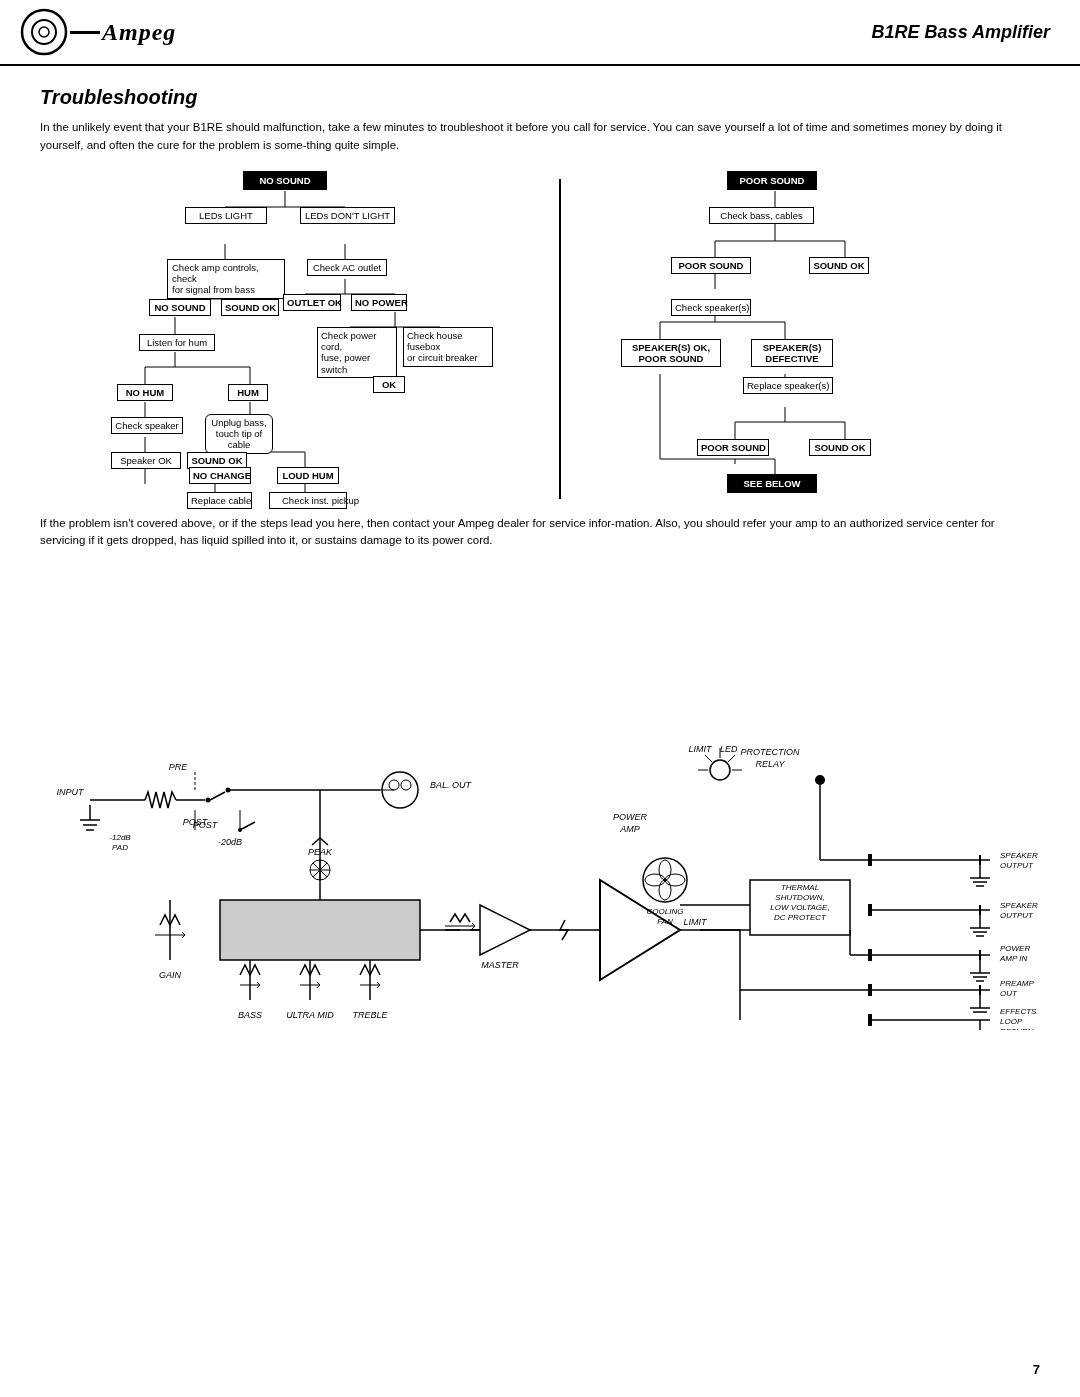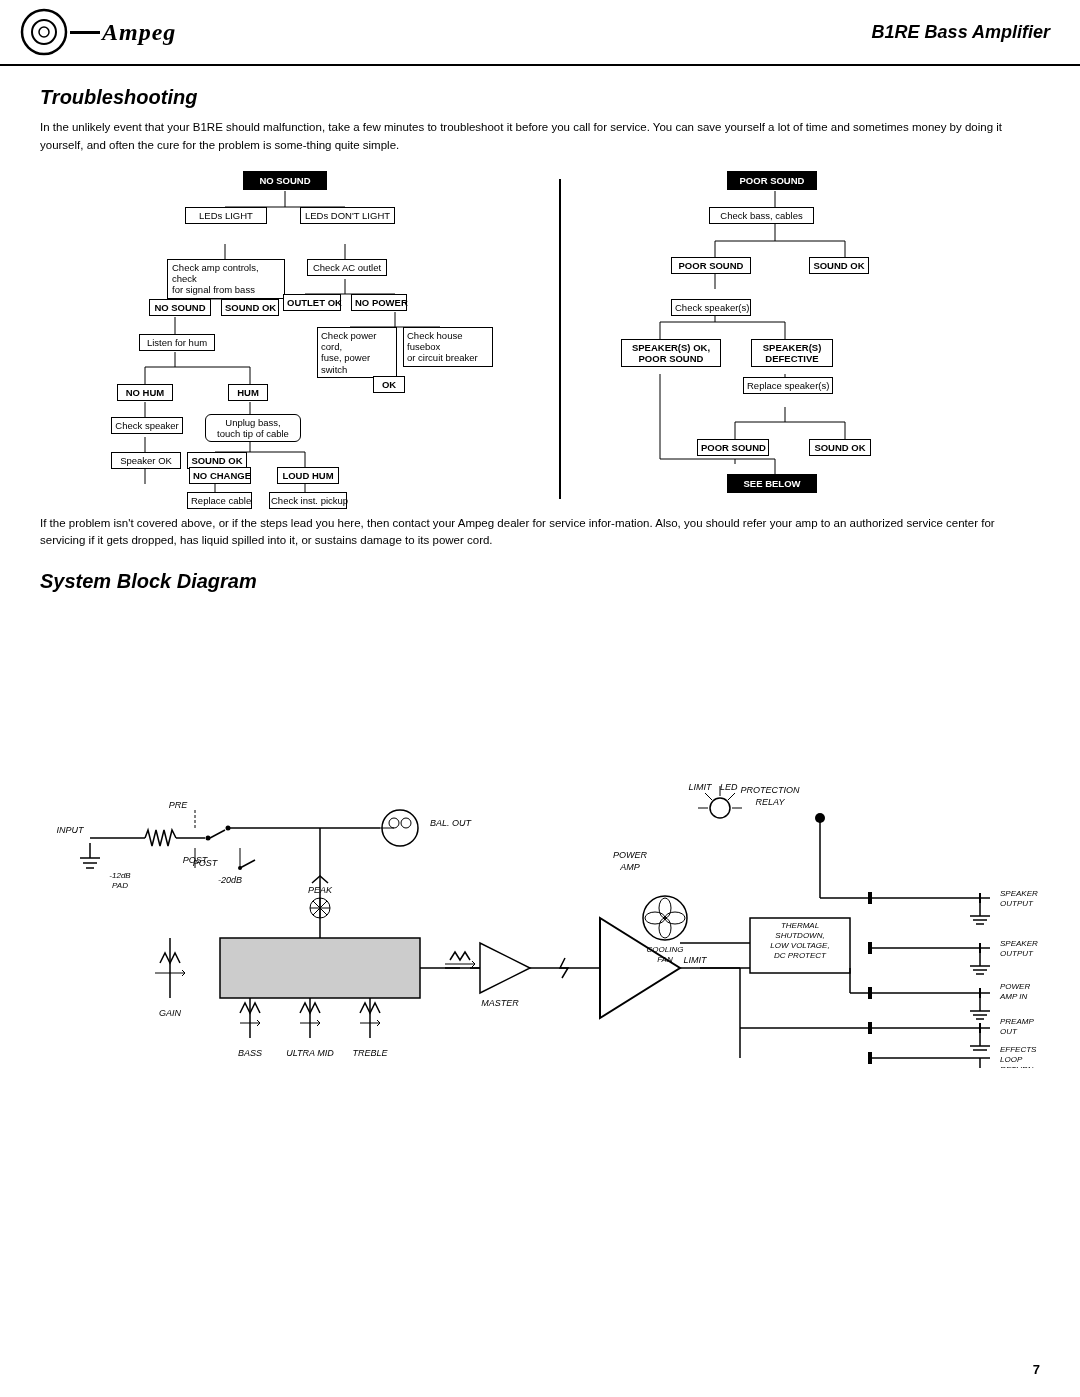--- a/index.html
+++ b/index.html
@@ -219,33 +219,33 @@
       <div class="fc-box" style="left:308px;top:158px;width:90px;padding:2px 3px;white-space:normal;text-align:left;">Check house fusebox<br>or circuit breaker</div>
 
       <div class="fc-box bold" style="left:22px;top:215px;width:56px;padding:2px 3px;">NO HUM</div>
 
       <div class="fc-box bold" style="left:133px;top:215px;width:40px;padding:2px 3px;">HUM</div>
 
       <div class="fc-box bold" style="left:278px;top:207px;width:32px;padding:2px 3px;">OK</div>
 
       <div class="fc-box" style="left:16px;top:248px;width:72px;padding:2px 3px;">Check speaker</div>
 
-      <div class="fc-box" style="left:110px;top:245px;width:96px;padding:2px 3px;white-space:normal;border-radius:6px;">Unplug bass,<br>touch tip of cable</div>
+      <div class="fc-box" style="left:110px;top:245px;width:68px;padding:2px 3px;white-space:normal;border-radius:6px;">Unplug bass,<br>touch tip of cable</div>
 
       <div class="fc-box" style="left:16px;top:283px;width:70px;padding:2px 3px;">Speaker OK</div>
 
       <div class="fc-box bold" style="left:92px;top:283px;width:60px;padding:2px 3px;">SOUND OK</div>
 
       <div class="fc-box bold" style="left:94px;top:298px;width:62px;padding:2px 3px;">NO CHANGE</div>
 
       <div class="fc-box bold" style="left:182px;top:298px;width:62px;padding:2px 3px;">LOUD HUM</div>
 
       <div class="fc-box" style="left:92px;top:323px;width:65px;padding:2px 3px;">Replace cable</div>
 
-      <div class="fc-box" style="left:174px;top:323px;width:78px;padding:2px 1px;">Check inst. pickup</div>
+      <div class="fc-box" style="left:174px;top:323px;width:78px;padding:2px 12px;">Check inst. pickup</div>
     </div>
 
     <div class="diagram-divider"></div>
 
     <div class="diagram-half" style="width:420px;">
       <svg class="diagram-svg" viewBox="0 0 420 330">
 
         <line x1="210" y1="22" x2="210" y2="38" stroke="#000" stroke-width="1"></line>
 
         <line x1="210" y1="55" x2="210" y2="72" stroke="#000" stroke-width="1"></line>
@@ -295,21 +295,20 @@
       <div class="fc-box bold" style="left:132px;top:270px;width:72px;padding:2px 3px;">POOR SOUND</div>
 
       <div class="fc-box bold" style="left:244px;top:270px;width:62px;padding:2px 3px;">SOUND OK</div>
 
       <div class="fc-box dark" style="left:162px;top:305px;width:90px;padding:3px 4px;">SEE BELOW</div>
     </div>
   </div>
 
   <p class="below-text">If the problem isn't covered above, or if the steps lead you here, then contact your Ampeg dealer for service infor-mation. Also, you should refer your amp to an authorized service center for servicing if it gets dropped, has liquid spilled into it, or sustains damage to its power cord.</p>
 
-  <div class="section-title" style="margin-top:10px;">System Block Diagram</div>
 
   <div style="position:relative;width:100%;height:460px;margin-top:15px;">
     <svg width="100%" height="460" viewBox="0 0 1000 460" style="position:absolute;top:0;left:0;">
 
       <line x1="50" y1="230" x2="90" y2="230" stroke="#000" stroke-width="1.5"></line>
 
       <line x1="50" y1="235" x2="50" y2="250" stroke="#000" stroke-width="1.5"></line>
       <line x1="40" y1="250" x2="60" y2="250" stroke="#000" stroke-width="1.5"></line>
       <line x1="43" y1="255" x2="57" y2="255" stroke="#000" stroke-width="1.5"></line>
       <line x1="46" y1="260" x2="54" y2="260" stroke="#000" stroke-width="1.5"></line>

